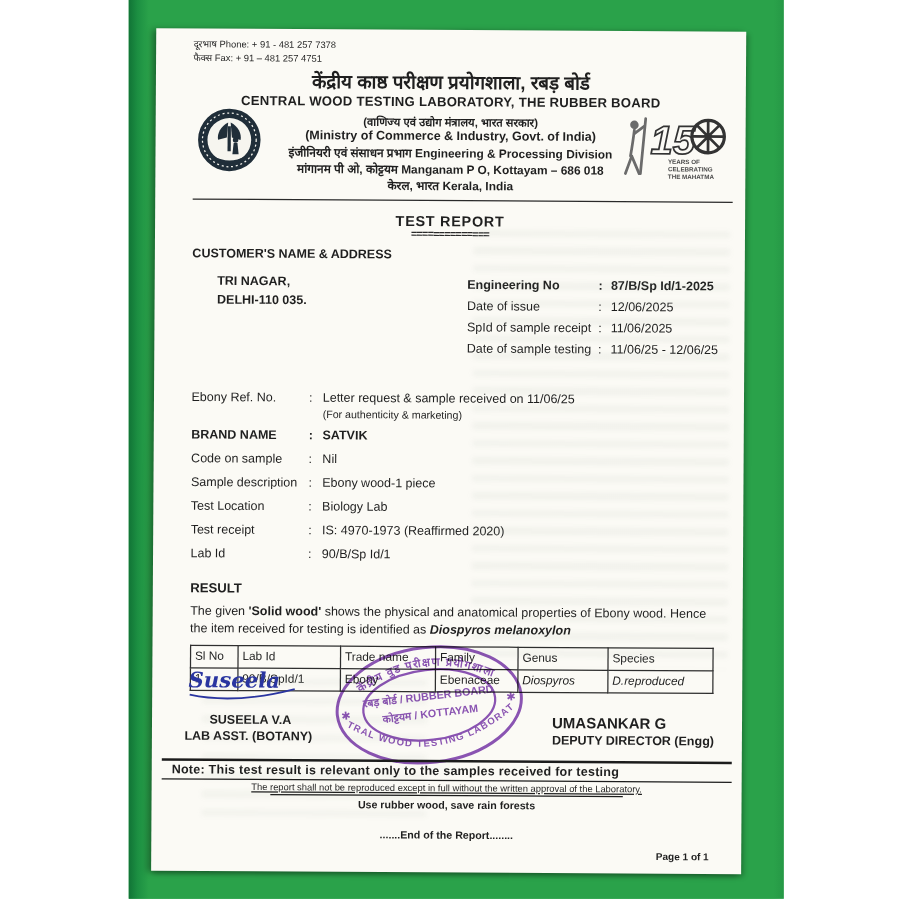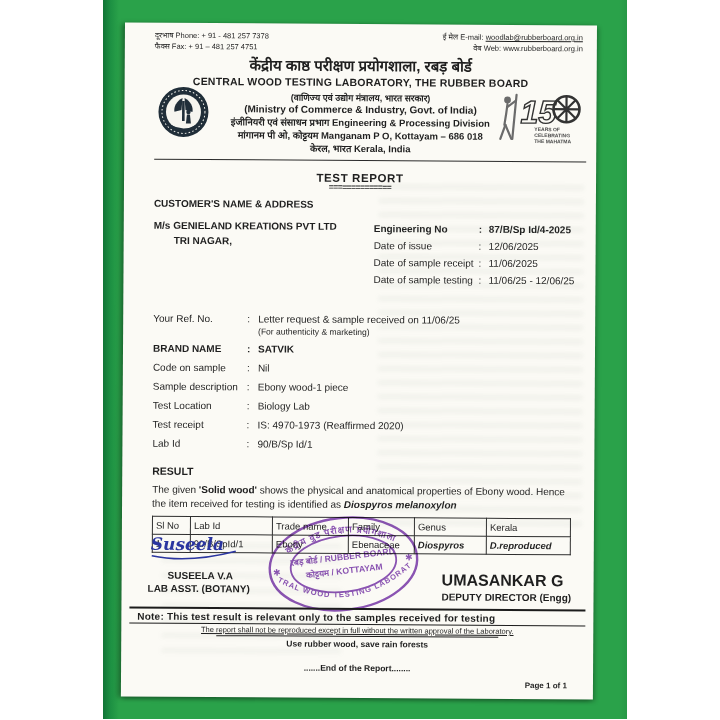--- a/index.html
+++ b/index.html
@@ -71,29 +71,29 @@
   
   .result-head { margin:15px 0 0 30px; font-weight:bold; font-size:10.5px; }
   .result-para { margin:6px 18px 0 30px; font-size:10px; line-height:14px; }
   .result-para .b { font-weight:bold; }
   .result-para .bi { font-weight:bold; font-style:italic; }
 
   table.res { border-collapse:collapse; margin:5px 0 0 30px; font-size:9.5px; }
   table.res th, table.res td { border:1.2px solid #2f2f2f; padding:3px 3px; text-align:left; font-weight:normal; }
   table.res .w1{width:38px} .w2{width:82px} .w3{width:76px} .w4{width:66px} .w5{width:72px} .w6{width:84px}
   table.res .b { font-weight:normal; }
-  table.res .bi { font-weight:bold; font-style:italic; }
+  table.res .bi { font-weight:normal; font-style:italic; }
 
   
   .sign-row { position:absolute; left:0; top:503px; width:100%; }
   .sig-left { position:absolute; left:26px; top:4px; }
   .sig-left .nm { font-weight:bold; font-size:10px; margin-top:2px;padding-left:20px; }
   .sig-left .tl { font-weight:bold; font-size:10px; margin-top:2px; }
   .sig-right { position:absolute; left:320px; top:44px; }
-  .sig-right .nm { font-weight:bold; font-size:16px; }
+  .sig-right .nm { font-weight:bold; font-size:12px; }
   .sig-right .tl { font-weight:bold; font-size:10px; margin-top:2px; }
   .stamp { position:absolute; left:143px; top:-14px; transform:rotate(-7deg); opacity:.88; mix-blend-mode:multiply; }
 
   
   .foot { position:absolute; left:8px; right:8px; top:584px; border-top:2.6px solid #1c1c1c; }
   .foot-note { font-weight:bold; font-size:10px; padding:2px 0 1px 8px; letter-spacing:.2px; }
   .foot-sub { border-top:1.4px solid #1c1c1c; font-size:7.5px; text-align:center; padding:1px 0; }
   .foot-sub span { text-decoration:underline; }
   .foot-slogan { text-align:center; font-weight:bold; font-size:8.5px; border-top:1px solid #1c1c1c; padding-top:2px; width:62%; margin:0 auto; }
   .foot-end { text-align:center; font-weight:bold; font-size:8.5px; margin-top:14px; }
@@ -105,24 +105,20 @@
 <div class="mat"></div>
 
 <div class="paper">
   <div class="ghost g1"></div>
   <div class="ghost g2"></div>
 
   <div class="contact">
     <div class="lt">
       <div><span>दूरभाष Phone:</span> <span>+ 91 - 481 257 7378</span></div>
       <div><span>फैक्स Fax:</span> <span>+ 91 – 481 257 4751</span></div>
-    </div>
-    <div class="rt">
-      <div><span>ई मेल E-mail:</span> <span class="email">woodlab@rubberboard.org.in</span></div>
-      <div><span>वेब Web:</span> <span>www.rubberboard.org.in</span></div>
     </div>
   </div>
 
   <div class="h-center h-hi">केंद्रीय काष्ठ परीक्षण प्रयोगशाला, रबड़ बोर्ड</div>
   <div class="h-center h-en">CENTRAL WOOD TESTING LABORATORY, THE RUBBER BOARD</div>
   <div class="h-center h-mhi">(वाणिज्य एवं उद्योग मंत्रालय, भारत सरकार)</div>
   <div class="h-center h-men">(Ministry of Commerce &amp; Industry, Govt. of India)</div>
   <div class="h-center h-div">इंजीनियरी एवं संसाधन प्रभाग Engineering &amp; Processing Division</div>
   <div class="h-center h-a1">मांगानम पी ओ, कोट्टयम Manganam P O, Kottayam – 686 018</div>
   <div class="h-center h-a2">केरल, भारत Kerala, India</div>
@@ -163,50 +159,50 @@
       <text x="38" y="56" font-size="5" font-weight="bold" fill="#4a4a4a">THE MAHATMA</text>
     </svg>
   </div>
 
   <div class="tr-title">TEST REPORT</div>
   <div class="tr-eq">==============</div>
   <div class="cust-head">CUSTOMER'S NAME &amp; ADDRESS</div>
 
   <div class="meta-wrap">
     <div class="cust-block">
-      <div>M/s GENIELAND KREATIONS PVT LTD</div>
       <div class="ind">TRI NAGAR,</div>
+      <div class="ind">DELHI-110 035.</div>
     </div>
     <div class="meta-block">
       <div class="mrow bold">
         <span class="mlabel">Engineering No</span>
           <span class="mcolon">:</span>
-          <span>87/B/Sp Id/4-2025</span>
+          <span>87/B/Sp Id/1-2025</span>
       </div>
       <div class="mrow">
         <span class="mlabel">Date of issue</span>
           <span class="mcolon">:</span>
           <span>12/06/2025</span>
       </div>
       <div class="mrow">
-        <span class="mlabel">Date of sample receipt</span>
+        <span class="mlabel">SpId of sample receipt</span>
           <span class="mcolon">:</span>
           <span>11/06/2025</span>
       </div>
       <div class="mrow">
         <span class="mlabel">Date of sample testing</span>
           <span class="mcolon">:</span>
           <span>11/06/25 - 12/06/25</span>
       </div>
     </div>
   </div>
 
   <div class="fields">
     <div class="frow">
-      <span class="flabel">Your Ref. No.</span>
+      <span class="flabel">Ebony Ref. No.</span>
         <span class="fcolon">:</span>
         <span class="fvalue">Letter request &amp; sample received on 11/06/25</span>
     </div>
     <div class="fsub">(For authenticity &amp; marketing)</div>
     <div class="frow bold">
       <span class="flabel">BRAND NAME</span>
         <span class="fcolon">:</span>
         <span class="fvalue">SATVIK</span>
     </div>
     <div class="frow">
@@ -242,21 +238,21 @@
   </div>
 
   <table class="res">
     <thead>
       <tr>
         <th class="w1">Sl No</th>
         <th class="w2">Lab Id</th>
         <th class="w3 b">Trade name</th>
         <th class="w4">Family</th>
         <th class="w5">Genus</th>
-        <th class="w6">Kerala</th>
+        <th class="w6">Species</th>
       </tr>
     </thead>
     <tbody>
       <tr>
         <td>1</td>
         <td>90/B/SpId/1</td>
         <td class="b">Ebony</td>
         <td>Ebenaceae</td>
         <td class="bi">Diospyros</td>
         <td class="bi">D.reproduced</td>

